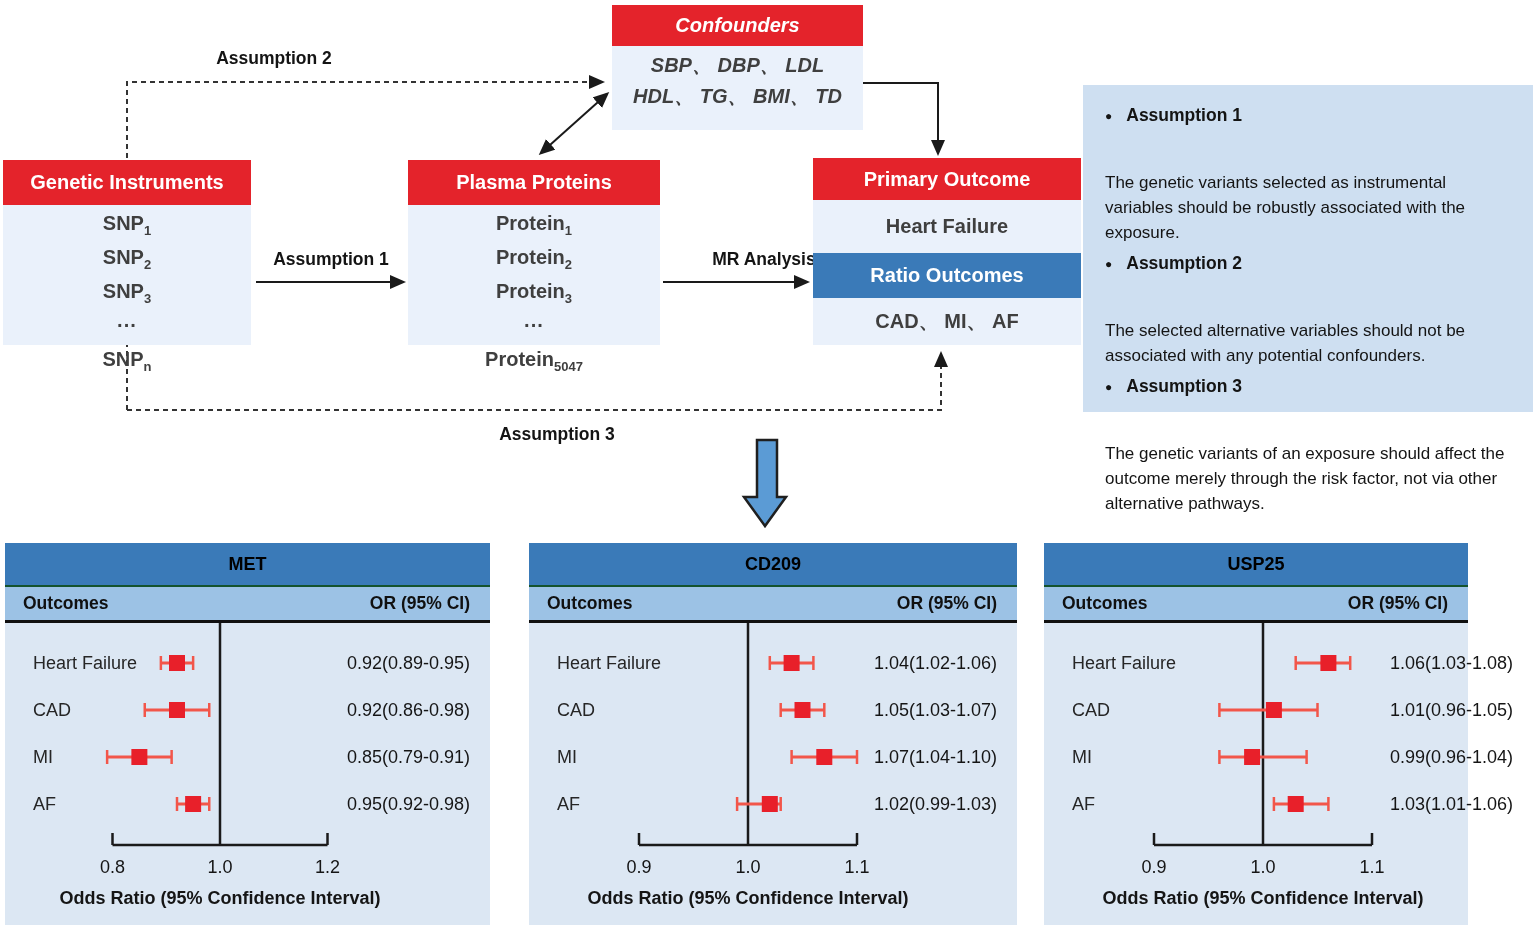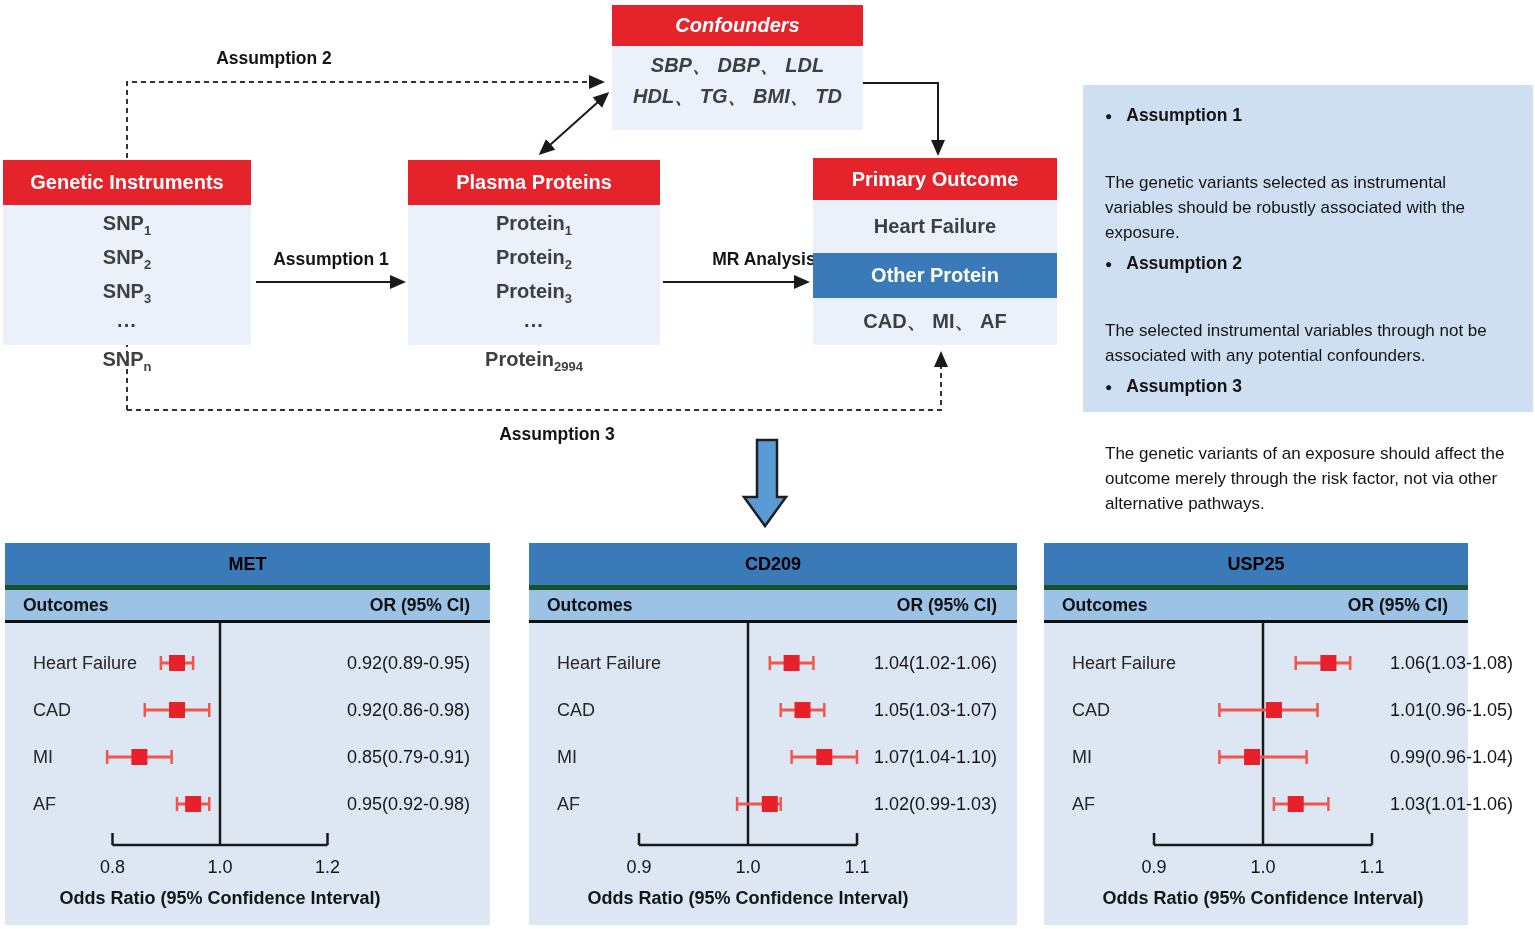--- a/index.html
+++ b/index.html
@@ -23,21 +23,21 @@
   
   #assumptions{position:absolute;left:1083px;top:85px;width:450px;height:327px;background:#CEDFF1;
                box-sizing:border-box;padding:12px 20px 10px 22px;color:#141414;}
   .as-h{display:flex;align-items:center;gap:14px;font-weight:bold;font-size:17.5px;margin:8px 0 5px 0;}
   .as-h .bullet{font-size:12px;line-height:1;}
   .as-t{font-size:17px;line-height:25px;margin-top:44px;}
   
   .panel{position:absolute;top:543px;height:382px;}
   .p-header{height:42px;background:#3A7AB8;color:#000000;font-weight:bold;font-size:18px;
             display:flex;align-items:center;justify-content:center;}
-  .p-sub{height:38px;background:#9CC2E5;box-sizing:border-box;border-top:5px solid #14532d;border-bottom:3px solid #101010;
+  .p-sub{height:38px;background:#9CC2E5;box-sizing:border-box;border-top:2px solid #14532d;border-bottom:3px solid #101010;
          display:flex;align-items:center;justify-content:space-between;padding:0 20px 0 18px;
          font-weight:bold;font-size:17.5px;color:#101010;}
   .p-body{height:302px;background:#DCE7F3;position:relative;}
   .p-body svg text{font-family:"Liberation Sans","DejaVu Sans",sans-serif;}
 </style>
 </head>
 <body>
 
 <div id="stage">
 
@@ -82,45 +82,45 @@
     </div>
   </div>
 
   <div class="dbox" style="left:408px;top:160px;width:252px;">
     <div class="hd" style="height:45px;">Plasma Proteins</div>
     <div class="bd" style="height:140px;padding-top:5px;">
       <div class="box-line"><span>Protein</span><sub>1</sub></div>
       <div class="box-line"><span>Protein</span><sub>2</sub></div>
       <div class="box-line"><span>Protein</span><sub>3</sub></div>
       <div class="box-line"><span>···</span><sub></sub></div>
-      <div class="box-line"><span>Protein</span><sub>2994</sub></div>
-    </div>
-  </div>
-
-  <div class="dbox" style="left:813px;top:158px;width:244px;">
+      <div class="box-line"><span>Protein</span><sub>5047</sub></div>
+    </div>
+  </div>
+
+  <div class="dbox" style="left:813px;top:158px;width:268px;">
     <div class="hd" style="height:42px;">Primary Outcome</div>
     <div class="po-row" style="height:53px;">Heart Failure</div>
-    <div class="po-band" style="height:45px;">Other Protein</div>
+    <div class="po-band" style="height:45px;">Ratio Outcomes</div>
     <div class="po-row" style="height:47px;">CAD、 MI、 AF</div>
   </div>
 
   <div id="assumptions">
     <div class="as-item">
       <div class="as-h">
           <span class="bullet">●</span>
           <span>Assumption 1</span>
         </div>
       <div class="as-t">The genetic variants selected as instrumental variables should be robustly associated with the exposure.</div>
     </div>
     <div class="as-item">
       <div class="as-h">
           <span class="bullet">●</span>
           <span>Assumption 2</span>
         </div>
-      <div class="as-t">The selected instrumental variables through not be associated with any potential confounders.</div>
+      <div class="as-t">The selected alternative variables should not be associated with any potential confounders.</div>
     </div>
     <div class="as-item">
       <div class="as-h">
           <span class="bullet">●</span>
           <span>Assumption 3</span>
         </div>
       <div class="as-t">The genetic variants of an exposure should affect the outcome merely through the risk factor, not via other alternative pathways.</div>
     </div>
   </div>
 

